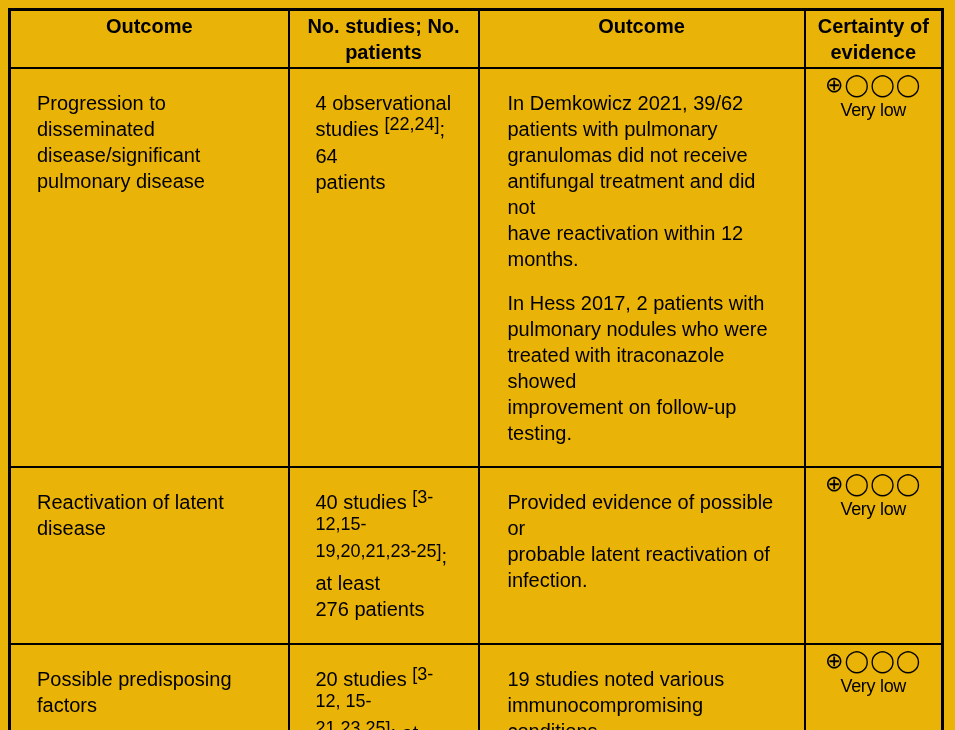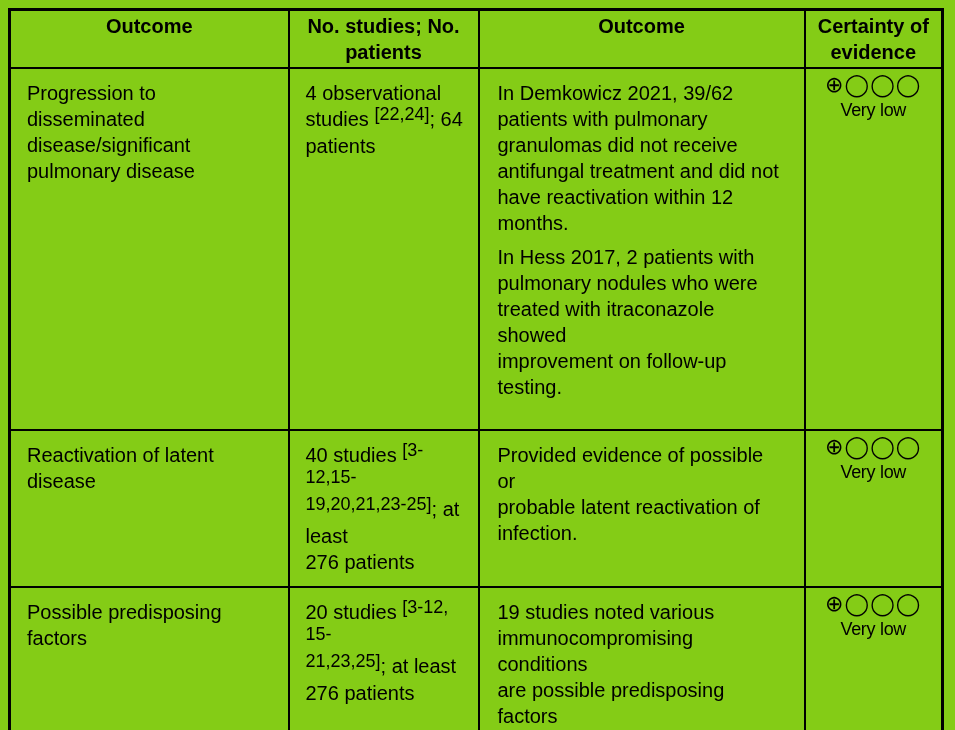--- a/index.html
+++ b/index.html
@@ -6,21 +6,21 @@
     margin: 0;
     padding: 0;
     background: #ffffff;
     font-family: "Liberation Sans", "DejaVu Sans", sans-serif;
     color: #000000;
   }
   .page {
     position: relative;
     width: 955px;
     height: 730px;
-    background: #84cc16;
+    background: #eab308;
     overflow: hidden;
   }
   table.evidence {
     position: absolute;
     left: 8px;
     top: 8px;
     width: 933px;
     border-collapse: collapse;
     table-layout: fixed;
     border: 3px solid #000000;
@@ -39,23 +39,23 @@
     vertical-align: middle;
     line-height: 23px;
     white-space: pre-line;
     padding: 2px 4px;
   }
   tr.r-head { height: 56px; }
   tr.r-1 { height: 299px; }
   tr.r-2 { height: 83px; }
   tr.r-3 { height: 264px; }
   td.cell { padding: 3px 6px 3px 8px; }
-  td.cell.results { padding: 3px 10px 21px 10px; }
+  td.cell.results { padding: 3px 10px 2px 10px; }
   .para {
-    margin: 8px;
+    margin: 18px;
     white-space: pre-line;
   }
   sup.cite {
     font-size: 18px;
     line-height: 26px;
     position: relative;
     top: -6px;
     vertical-align: baseline;
   }
   td.certainty {

